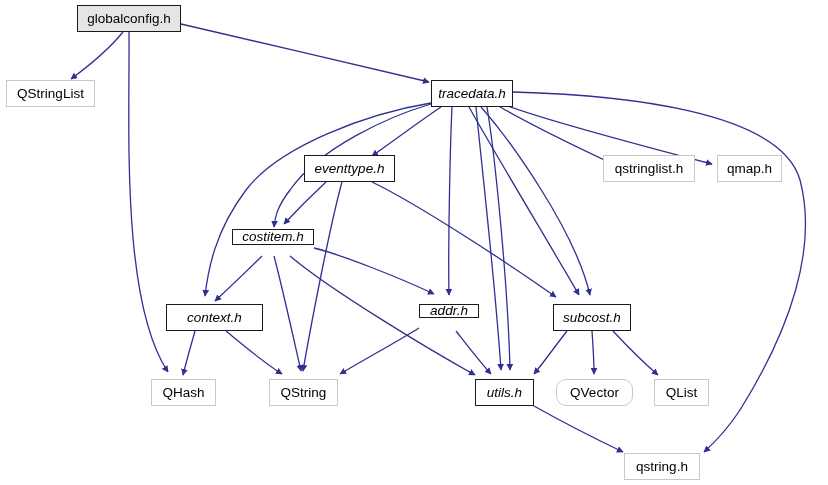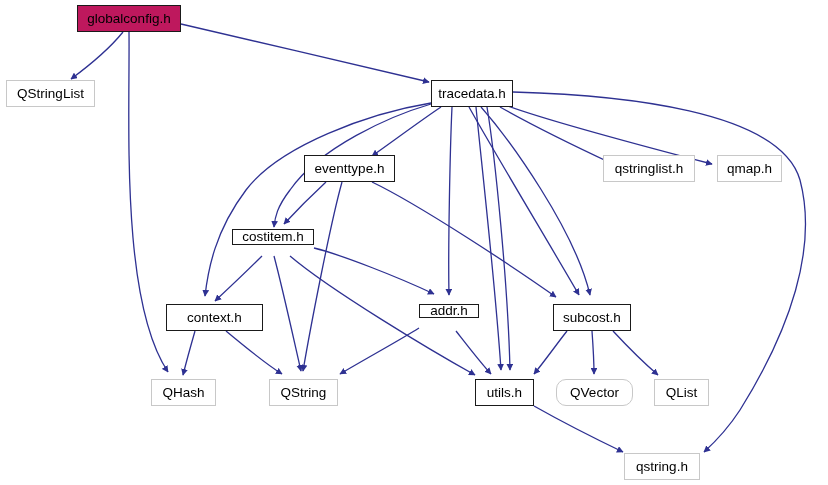--- a/index.html
+++ b/index.html
@@ -35,24 +35,25 @@
     letter-spacing: 0px;
   }
   .node-external {
     border: 1px solid #c8c8c8;
     background: #ffffff;
     align-items: center;
   }
   .node-internal {
     border: 1.5px solid #1a1a1a;
     background: #ffffff;
+    font-style: italic;
   }
   .node-current {
     border: 1.5px solid #1a1a1a;
-    background: #be185d;
+    background: #e5e5e5;
   }
   .node-label {
     pointer-events: none;
   }
 </style>
 </head>
 <body>
 
 <div id="graph-canvas">
 

